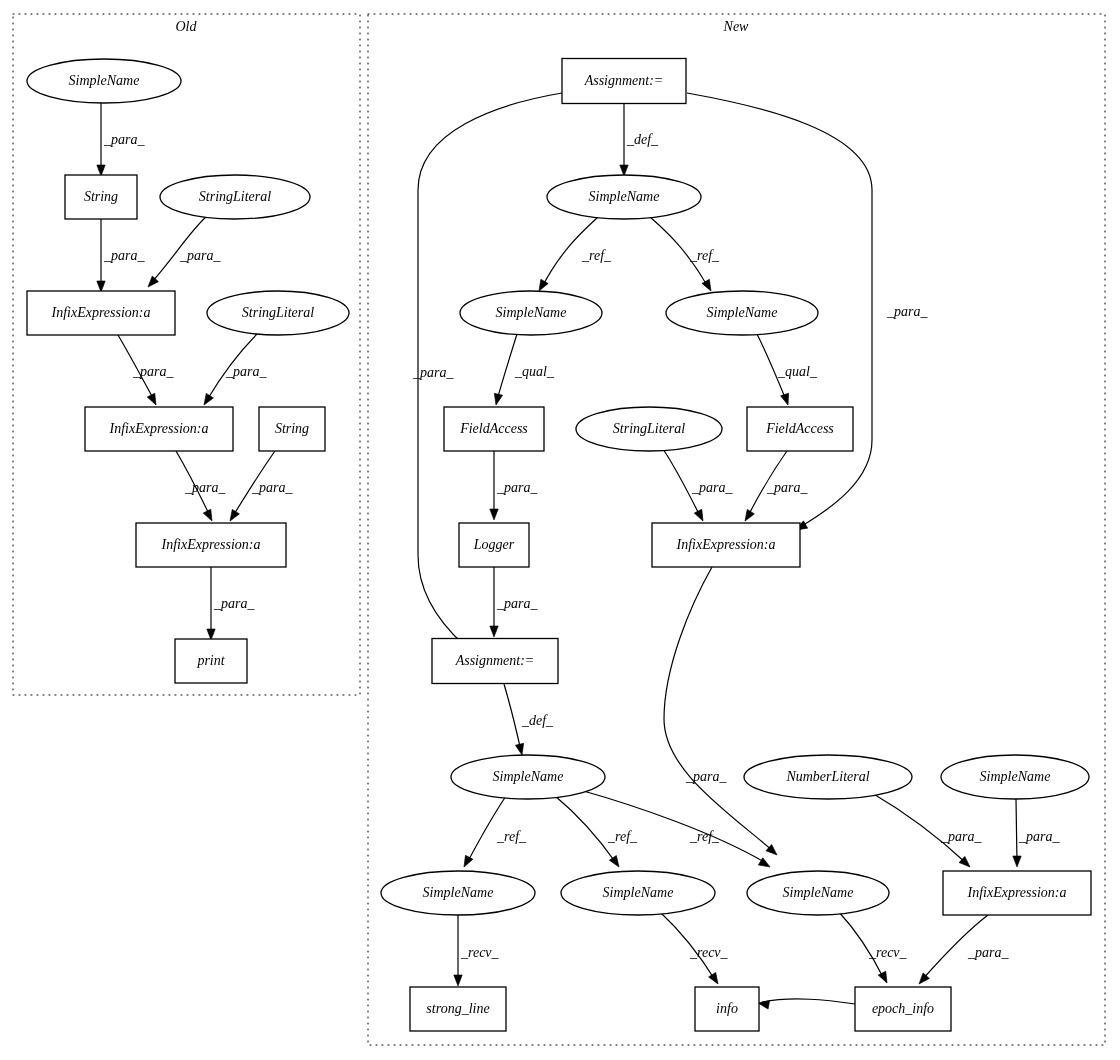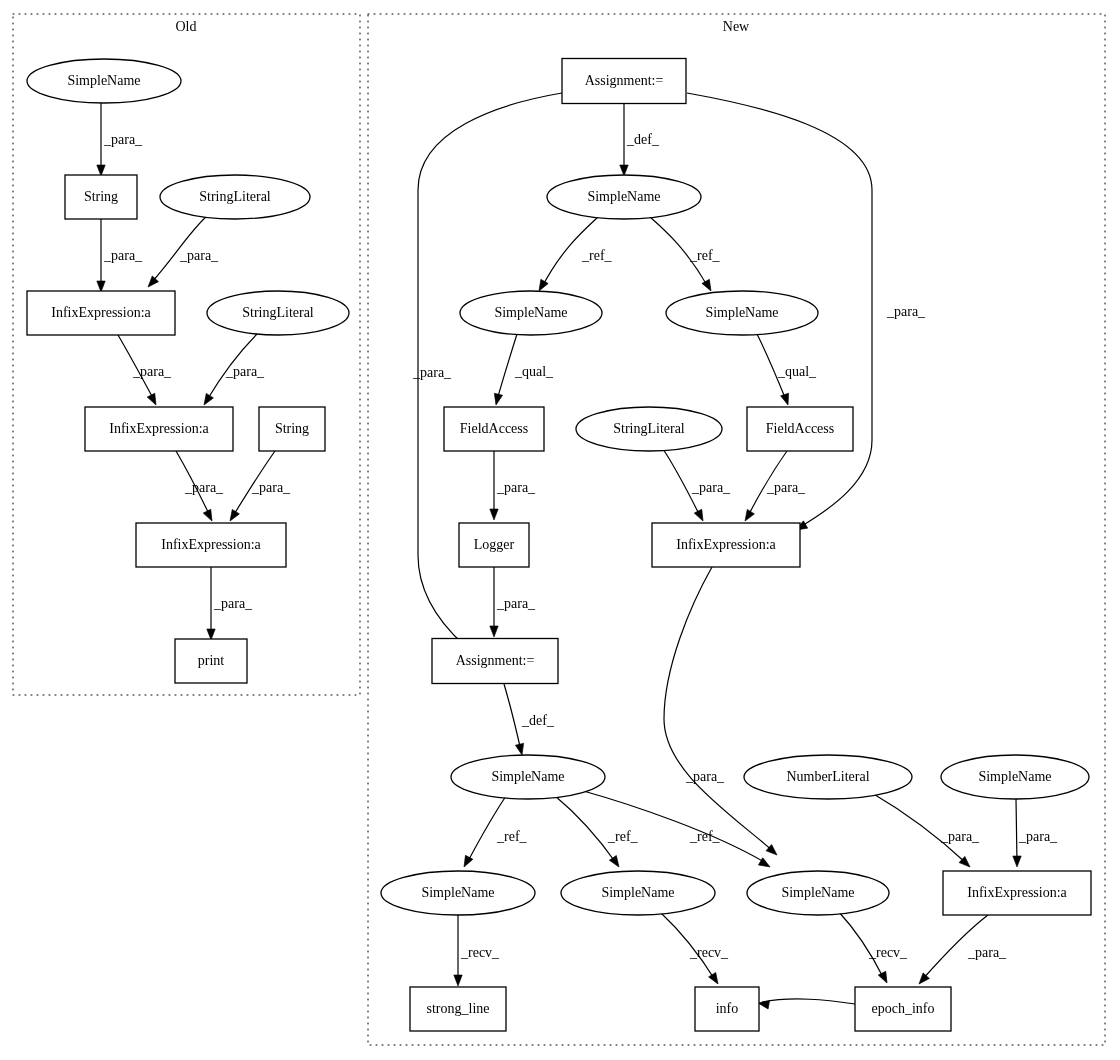--- a/index.html
+++ b/index.html
@@ -10,20 +10,21 @@
   body {
     width: 1120px;
     height: 1060px;
     font-family: "Liberation Serif", "DejaVu Serif", serif;
     overflow: hidden;
   }
   #graph-root {
     position: relative;
     width: 1004px;
     height: 1060px;
+    font-style: italic;
   }
   svg { display: block; }
   .cluster-border {
     fill: none;
     stroke: #000000;
     stroke-width: 1;
     stroke-dasharray: 1 5;
     stroke-linecap: round;
   }
   .cluster-label {

